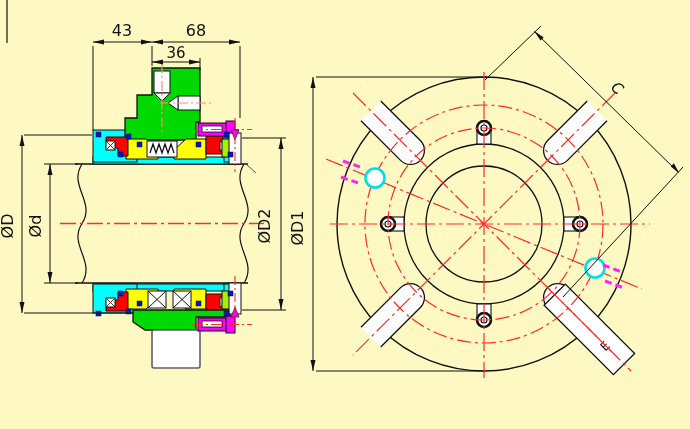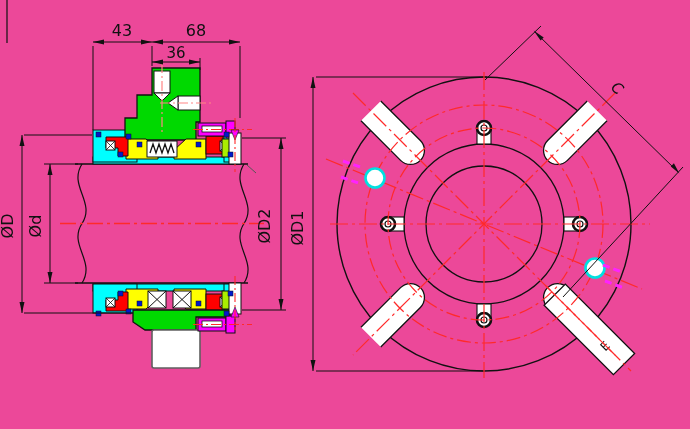--- a/index.html
+++ b/index.html
@@ -1,16 +1,16 @@
 <!DOCTYPE html>
 <html><head>
 <meta charset="utf-8">
 <style>
   html,body{margin:0;padding:0;background:#fff;}
-  .stage{width:690px;height:429px;position:relative;background:#ec4899;overflow:hidden;}
+  .stage{width:690px;height:429px;position:relative;background:#fef9c3;overflow:hidden;}
   svg{display:block;}
   text{font-family:"DejaVu Sans", sans-serif;fill:#111;}
   .dimtxt{font-size:16px;}
   .smalltxt{font-size:15px;}
   .ctxt{font-size:15px;font-style:italic;}
   .etxt{font-size:12px;}
 </style>
 </head>
 <body>
 

